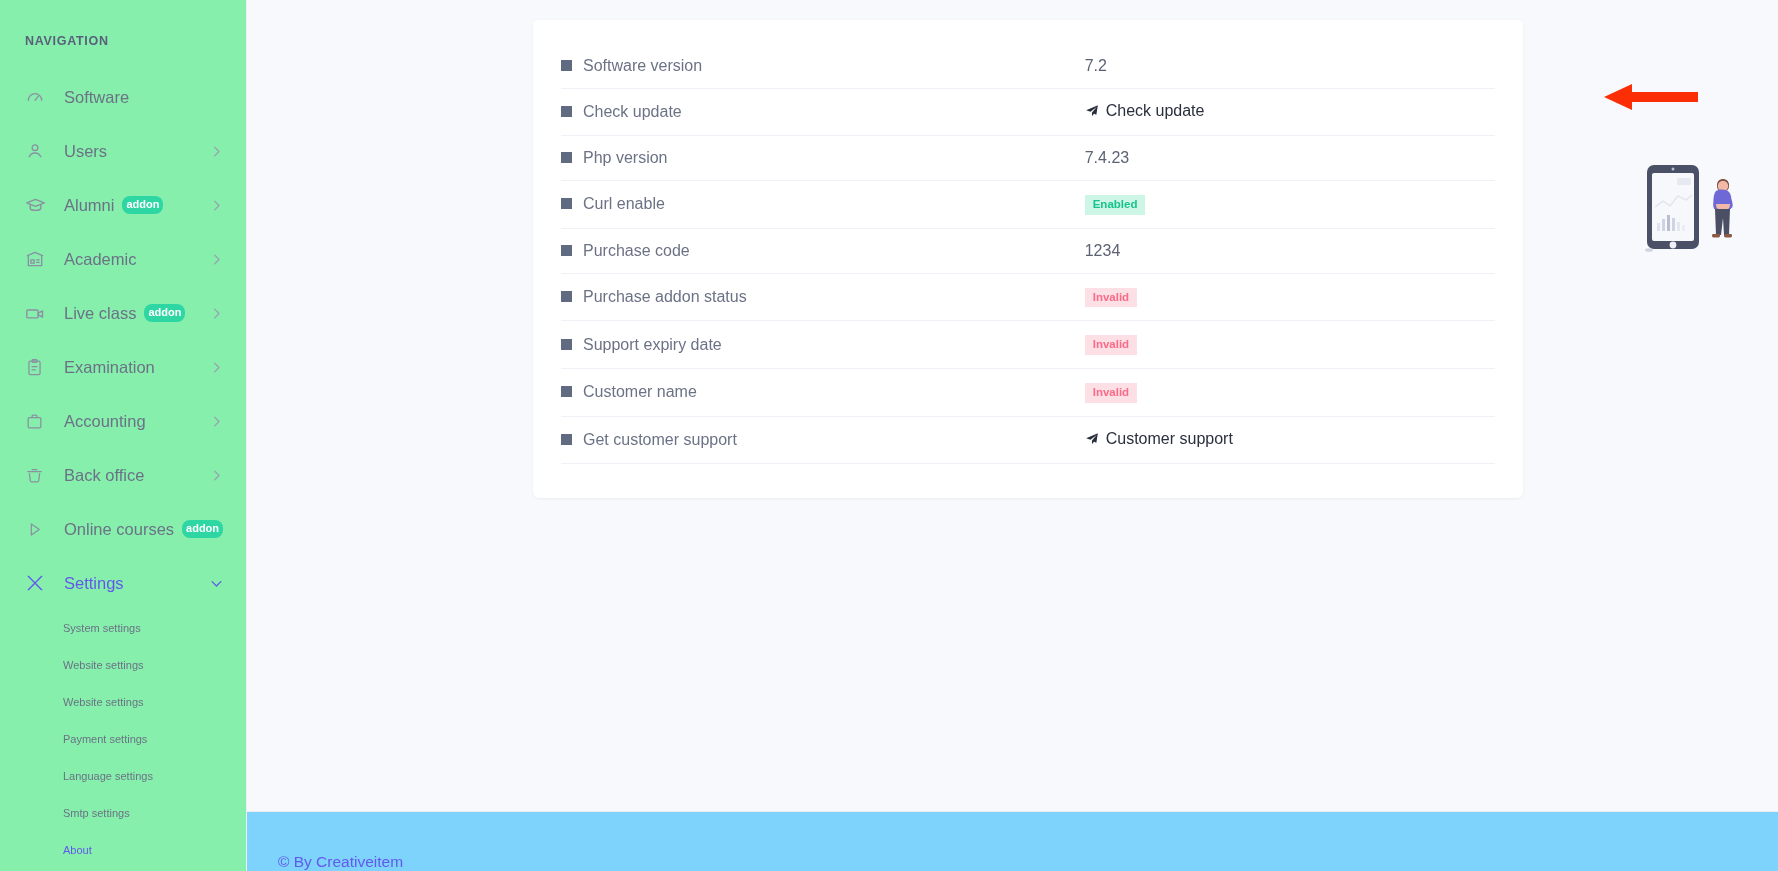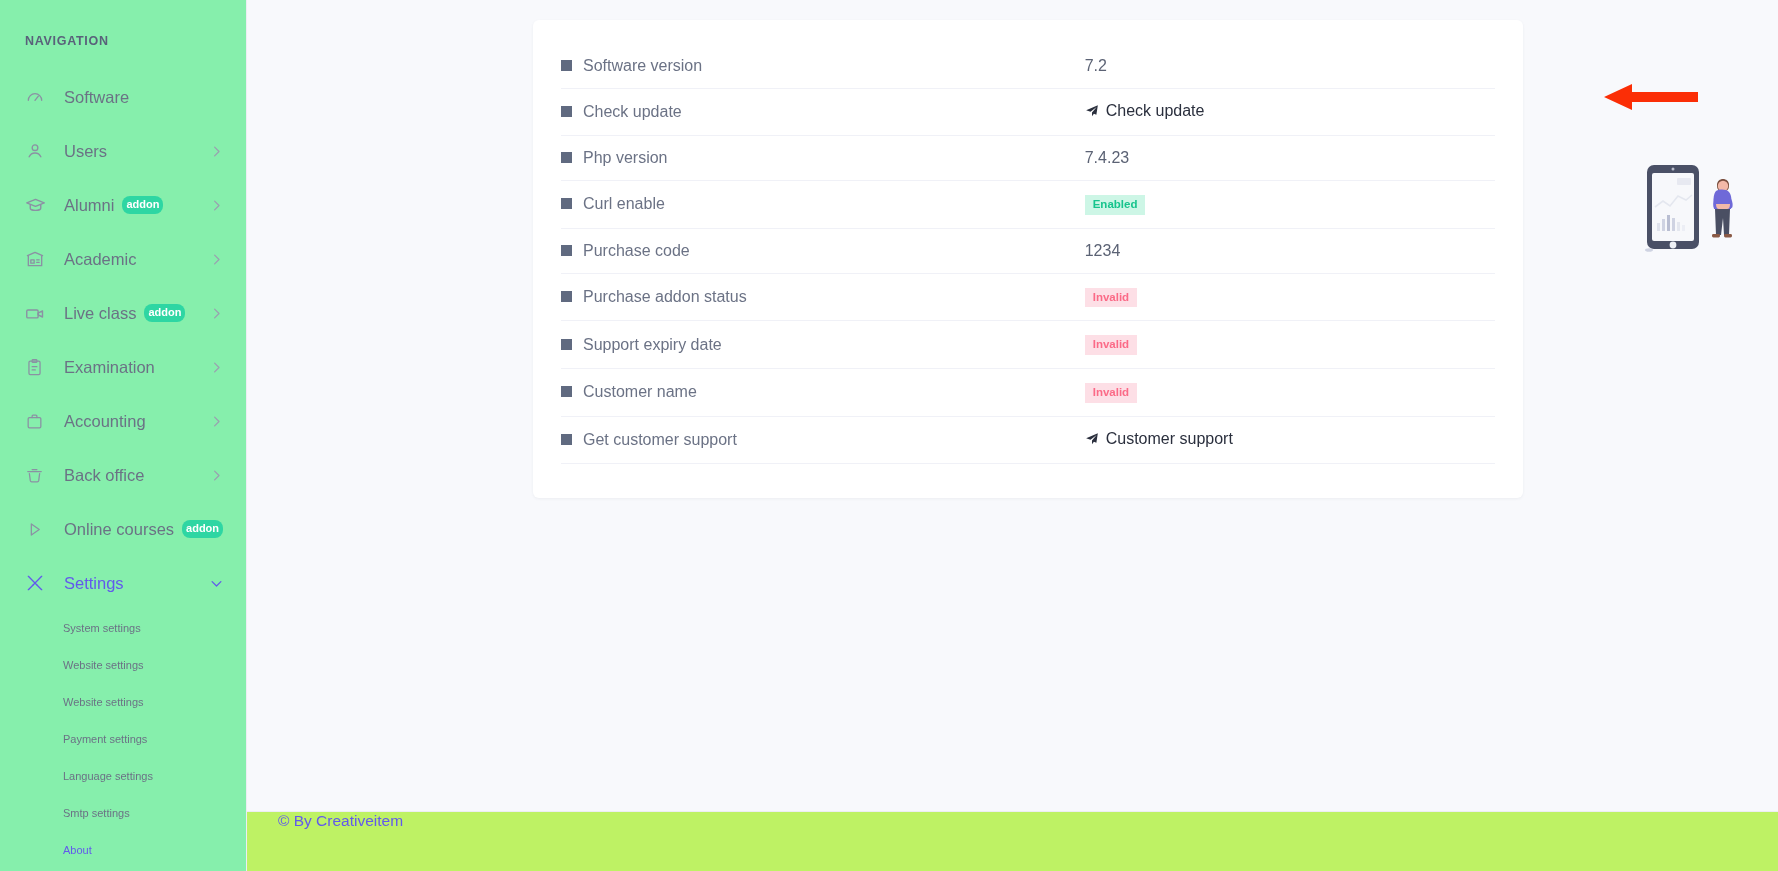--- a/index.html
+++ b/index.html
@@ -164,23 +164,23 @@
     width: 98px;
     height: 34px;
     pointer-events: none;
   }
 
   
   .footer {
     height: 60px;
     min-height: 60px;
     border-top: 1px solid #eceef3;
-    background: #bef264;
+    background: #7dd3fc;
     display: flex;
-    align-items: flex-start;
+    align-items: flex-end;
     padding-left: 31px;
   }
   .footer-text {
     font-size: 15.5px;
     color: #6259ec;
     cursor: pointer;
   }
 </style>
 </head>
 <body>

